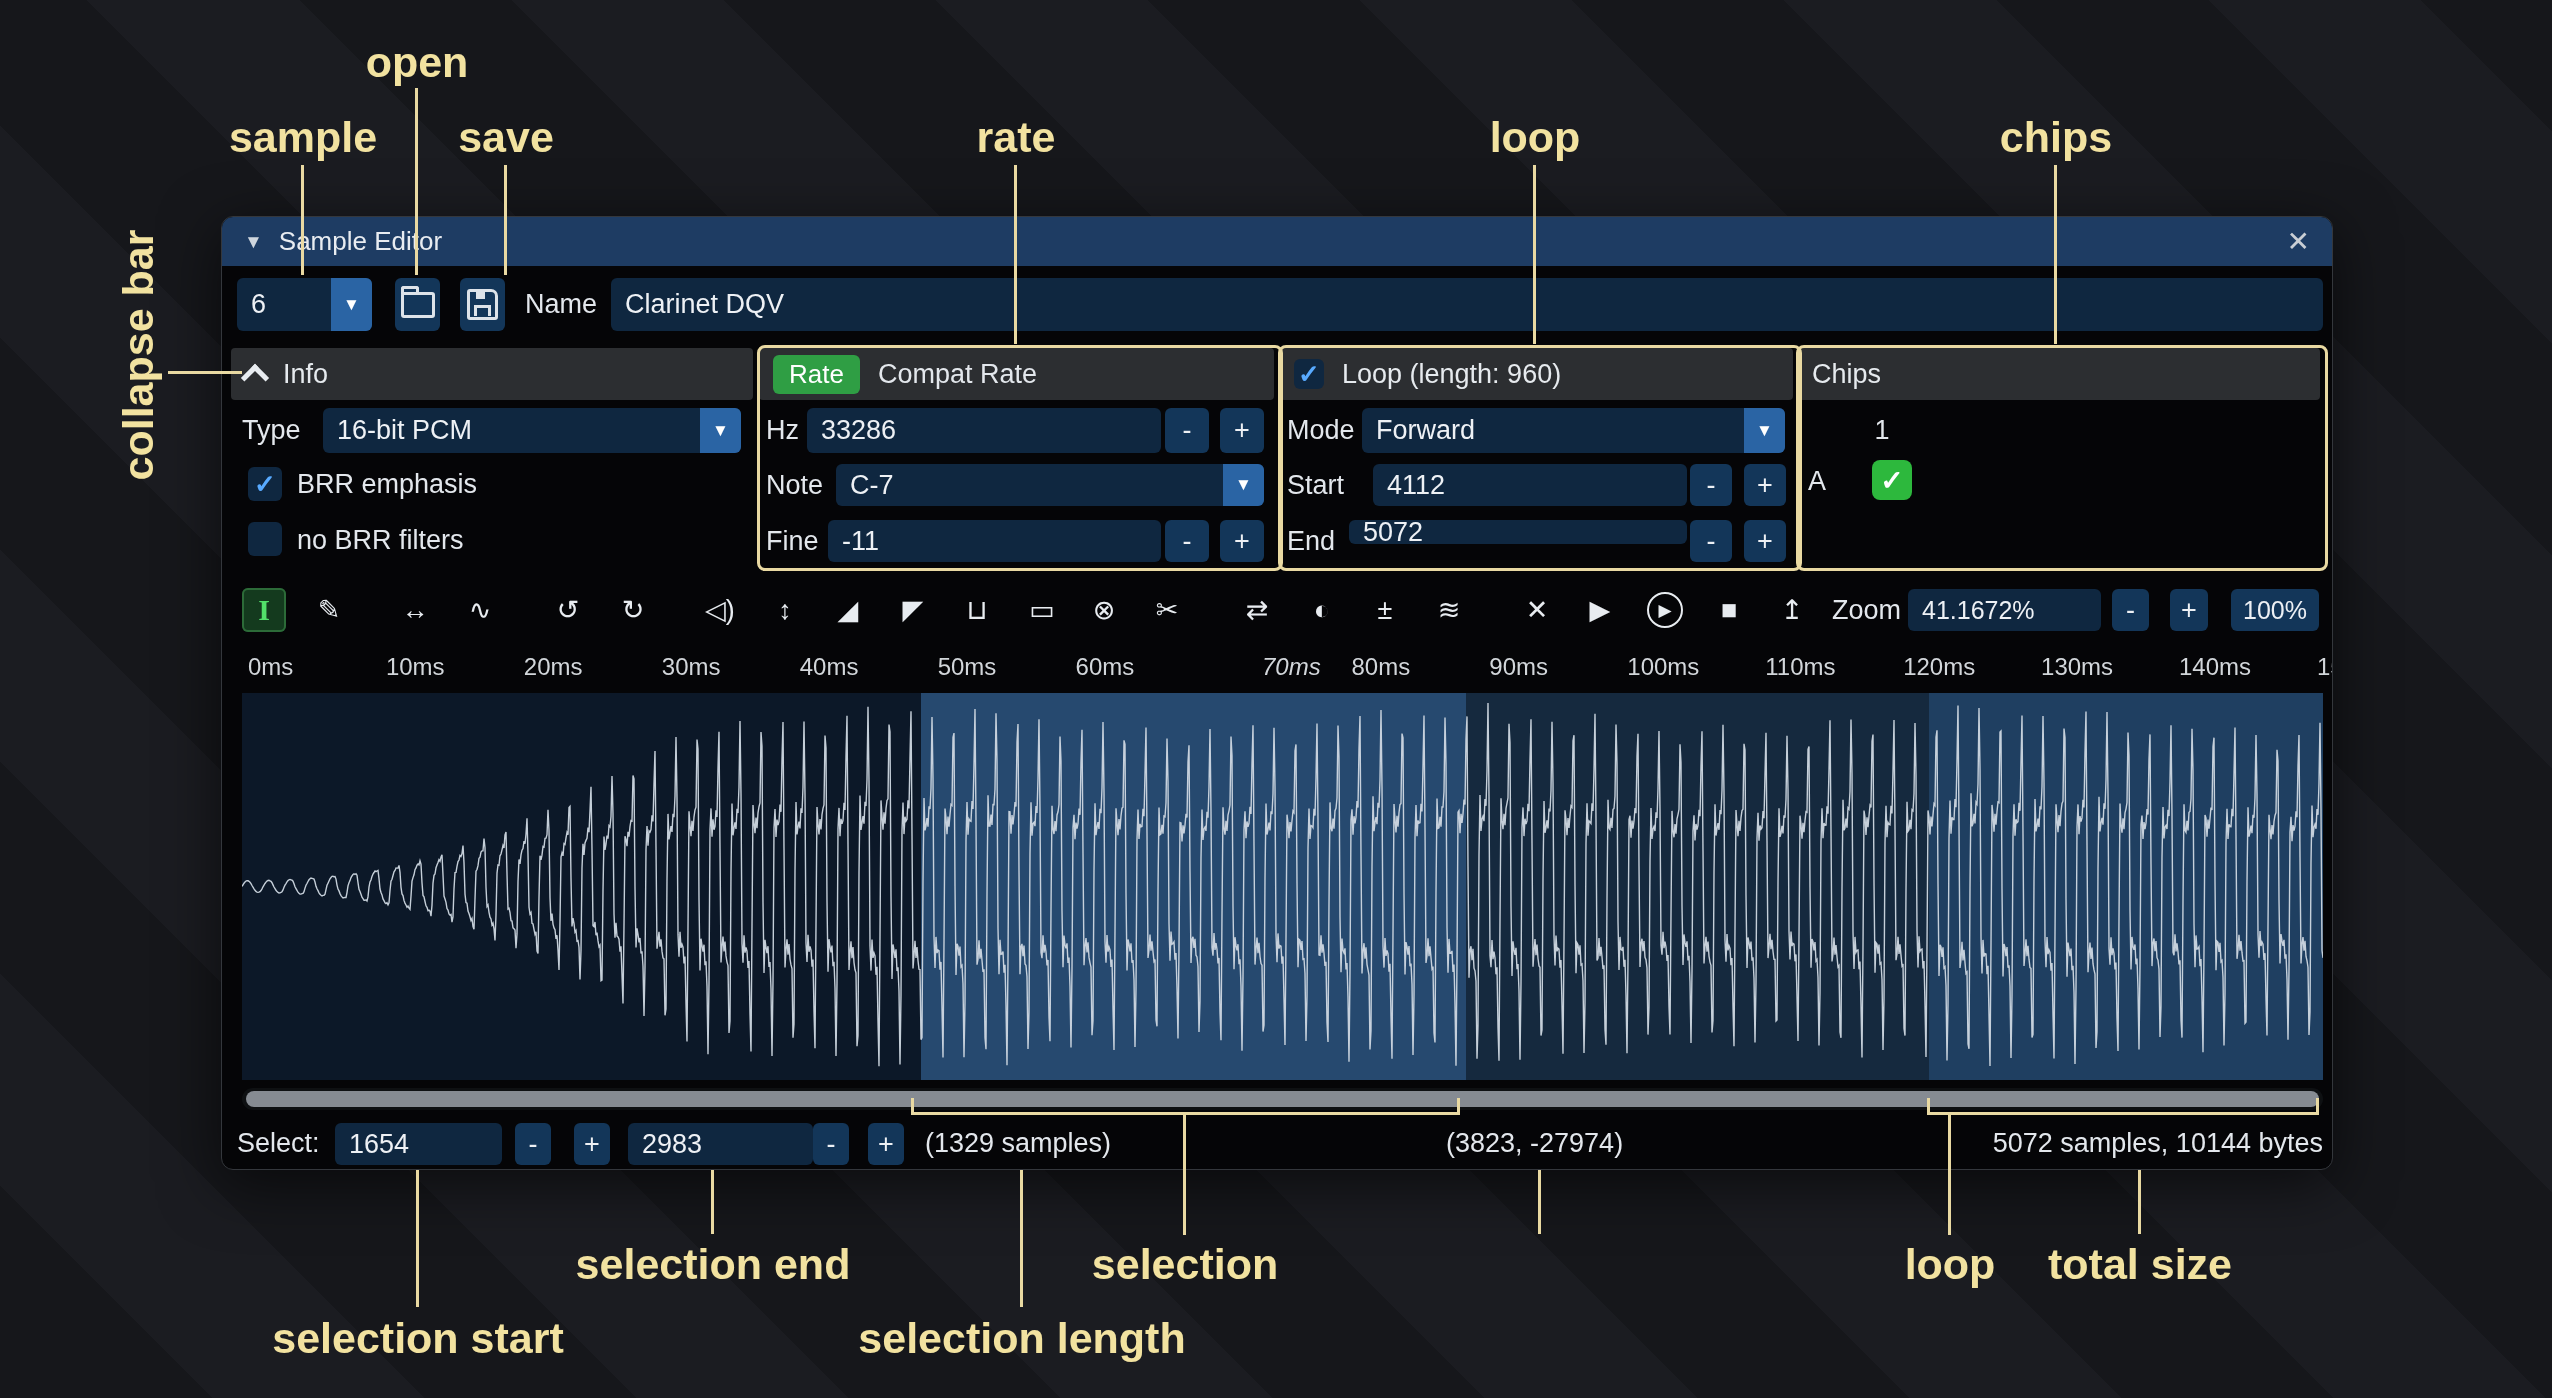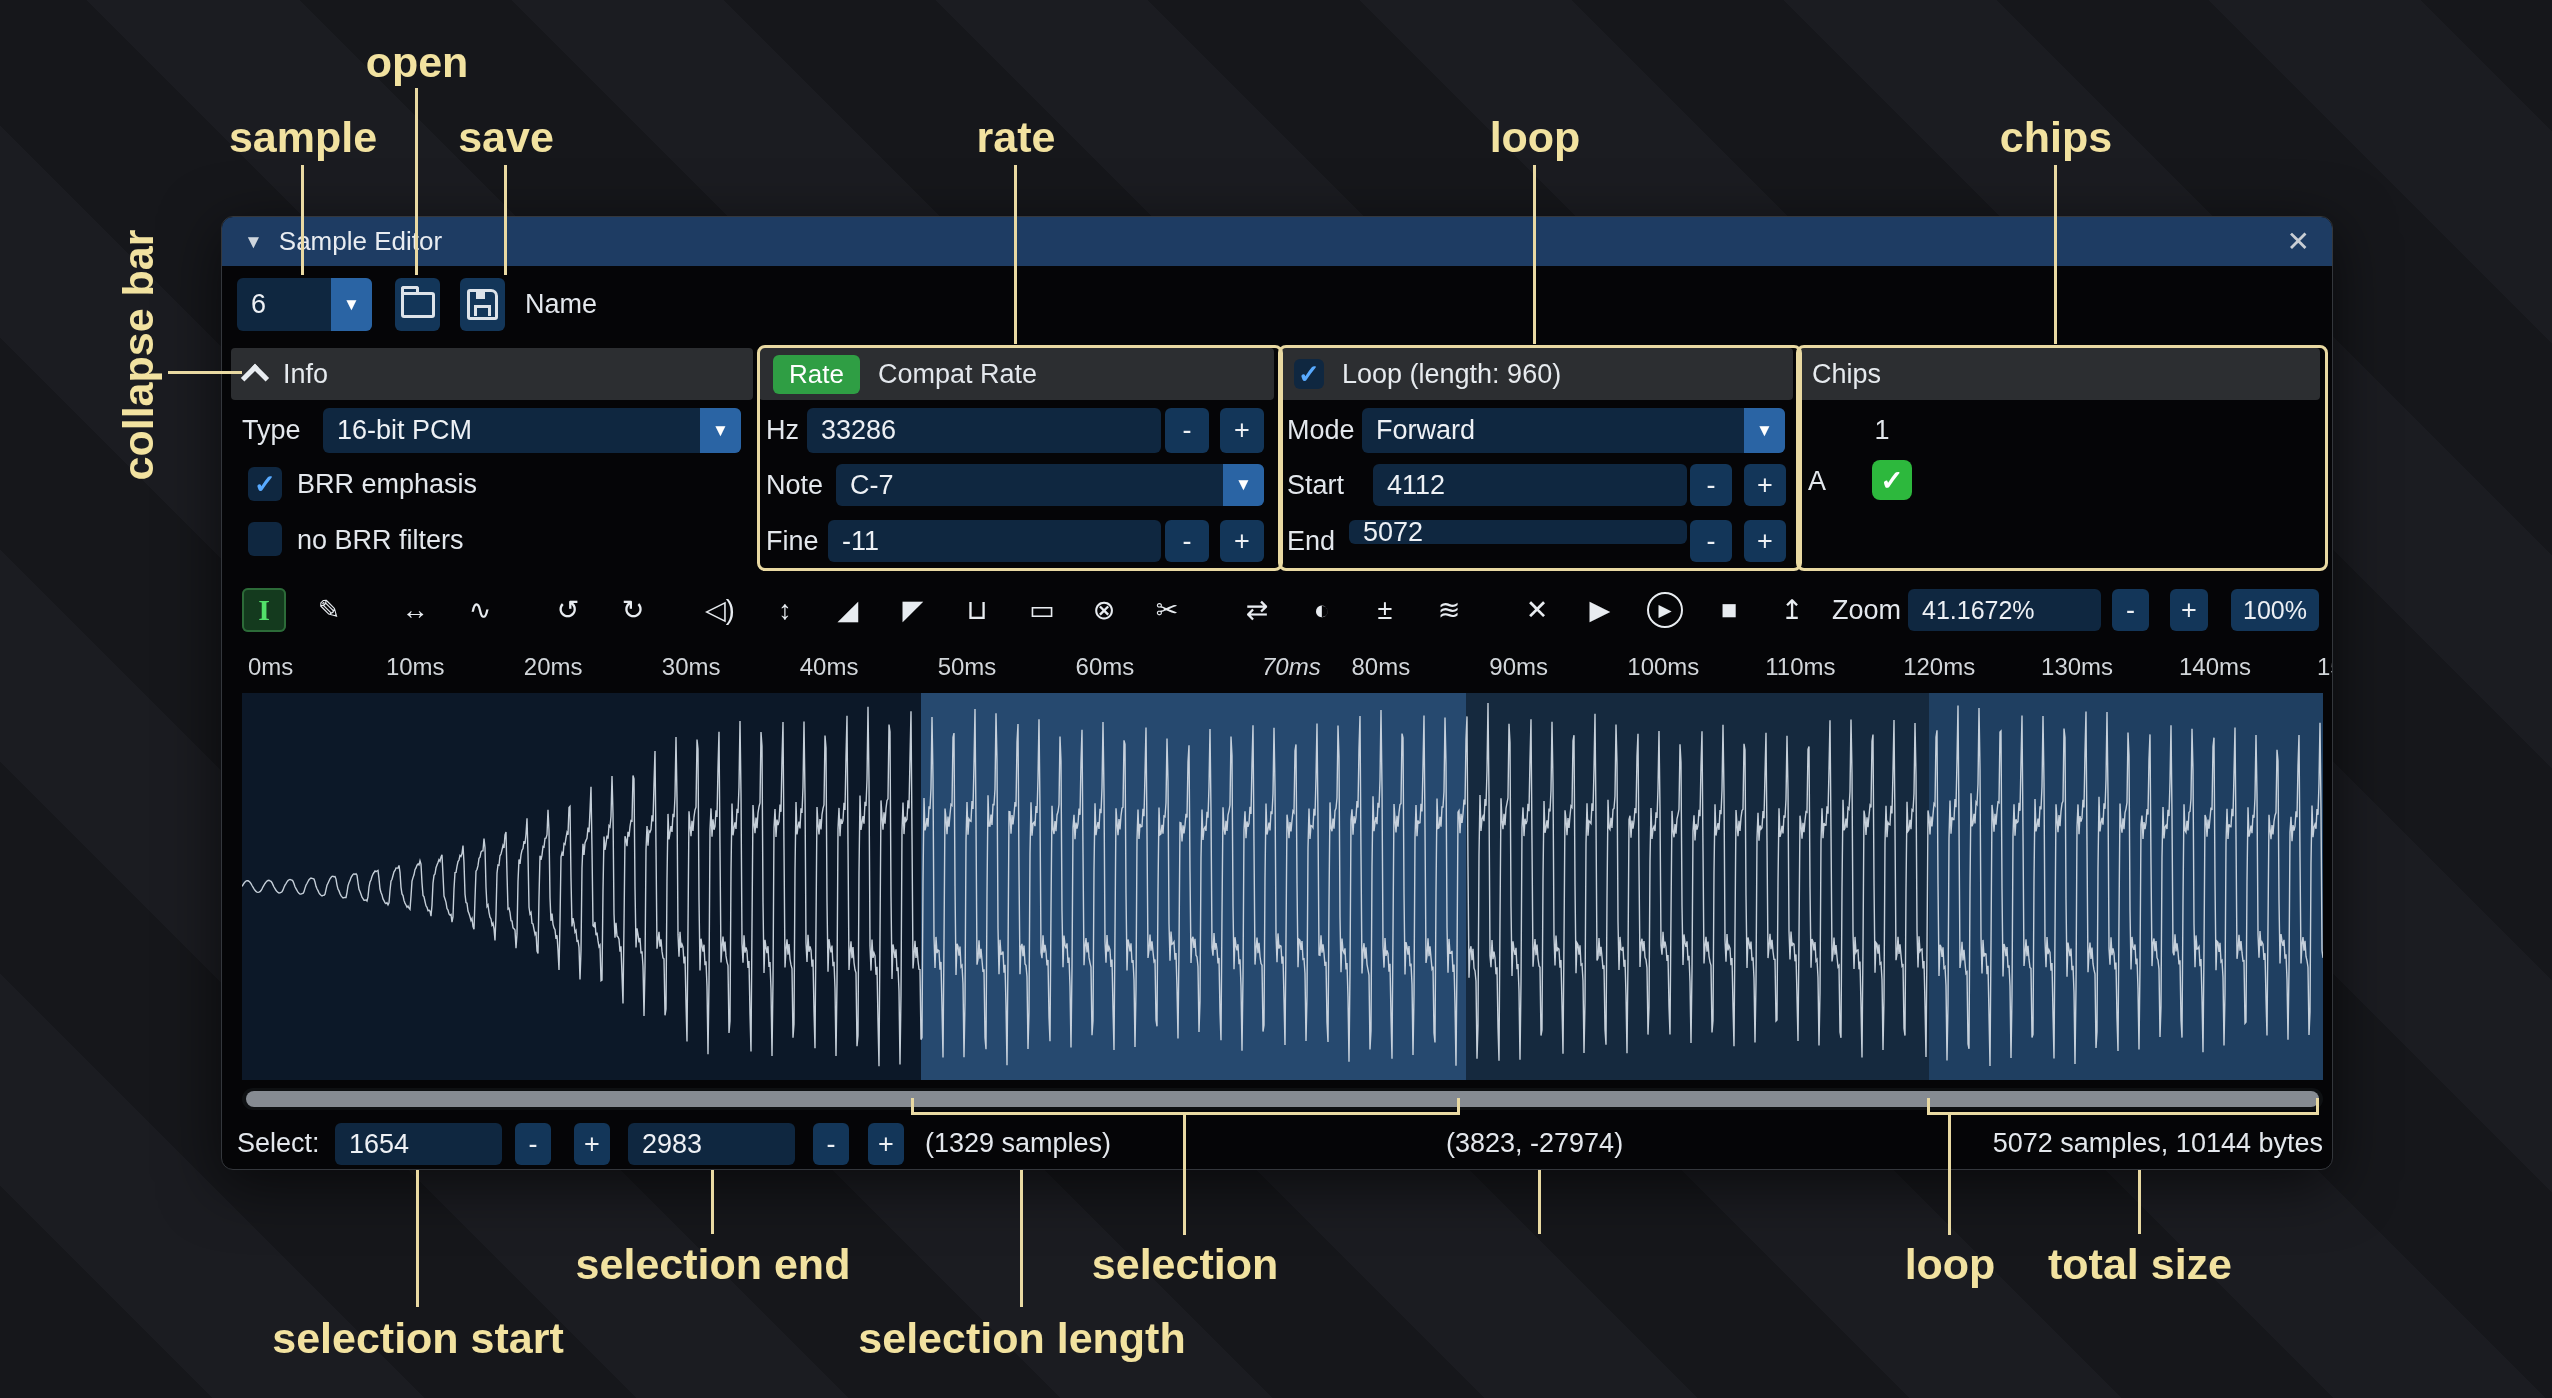--- a/index.html
+++ b/index.html
@@ -118,20 +118,23 @@
       <span class="cval">6</span>
       <span class="carr">▼</span>
     </div>
     <div class="btn" style="left:173px;top:61px;width:45px;height:53px">
       <span class="folder-i"></span>
     </div>
     <div class="btn" style="left:238px;top:61px;width:45px;height:53px">
       <span class="save-i"></span>
     </div>
     <div class="lbl" style="left:303px;top:61px;height:53px">Name</div>
+    <div class="inp" style="left:389px;top:61px;width:1712px;height:53px">
+      <span>Clarinet DQV</span>
+    </div>
 
     <div class="shead" style="left:9px;top:131px;width:522px;height:52px">
       <span class="chev"></span>
       <span class="shead-t">Info</span>
     </div>
     <div class="shead" style="left:537px;top:131px;width:515px;height:52px">
       <span class="tab-active">Rate</span>
       <span class="tab">Compat Rate</span>
     </div>
     <div class="shead" style="left:1058px;top:131px;width:513px;height:52px">
@@ -316,21 +319,21 @@
     <div class="sbar" style="left:20px;top:871px;width:2081px;height:22px">
       <div class="sthumb"></div>
     </div>
 
     <div class="lbl" style="left:15px;top:904px;height:44px">Select:</div>
     <div class="inp" style="left:113px;top:906px;width:167px;height:42px">
       <span>1654</span>
     </div>
     <div class="btn" style="left:293px;top:906px;width:36px;height:42px">-</div>
     <div class="btn" style="left:352px;top:906px;width:36px;height:42px">+</div>
-    <div class="inp" style="left:406px;top:906px;width:167px;height:42px">
+    <div class="inp" style="left:406px;top:906px;width:185px;height:42px">
       <span>2983</span>
     </div>
     <div class="btn" style="left:591px;top:906px;width:36px;height:42px">-</div>
     <div class="btn" style="left:646px;top:906px;width:36px;height:42px">+</div>
     <div class="lbl" style="left:703px;top:904px;height:44px">(1329 samples)</div>
     <div class="lbl" style="left:1224px;top:904px;height:44px">(3823, -27974)</div>
     <div class="lbl" style="left:1600px;top:904px;width:501px;height:44px;justify-content:flex-end">5072 samples, 10144 bytes</div>
 
   </div>
 </div>

